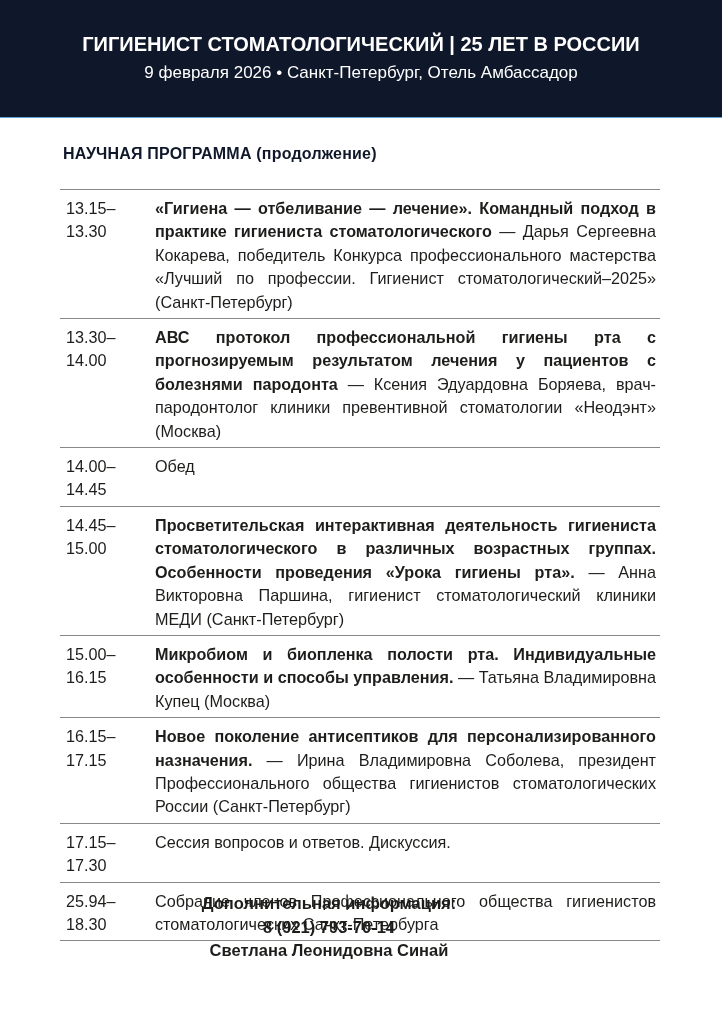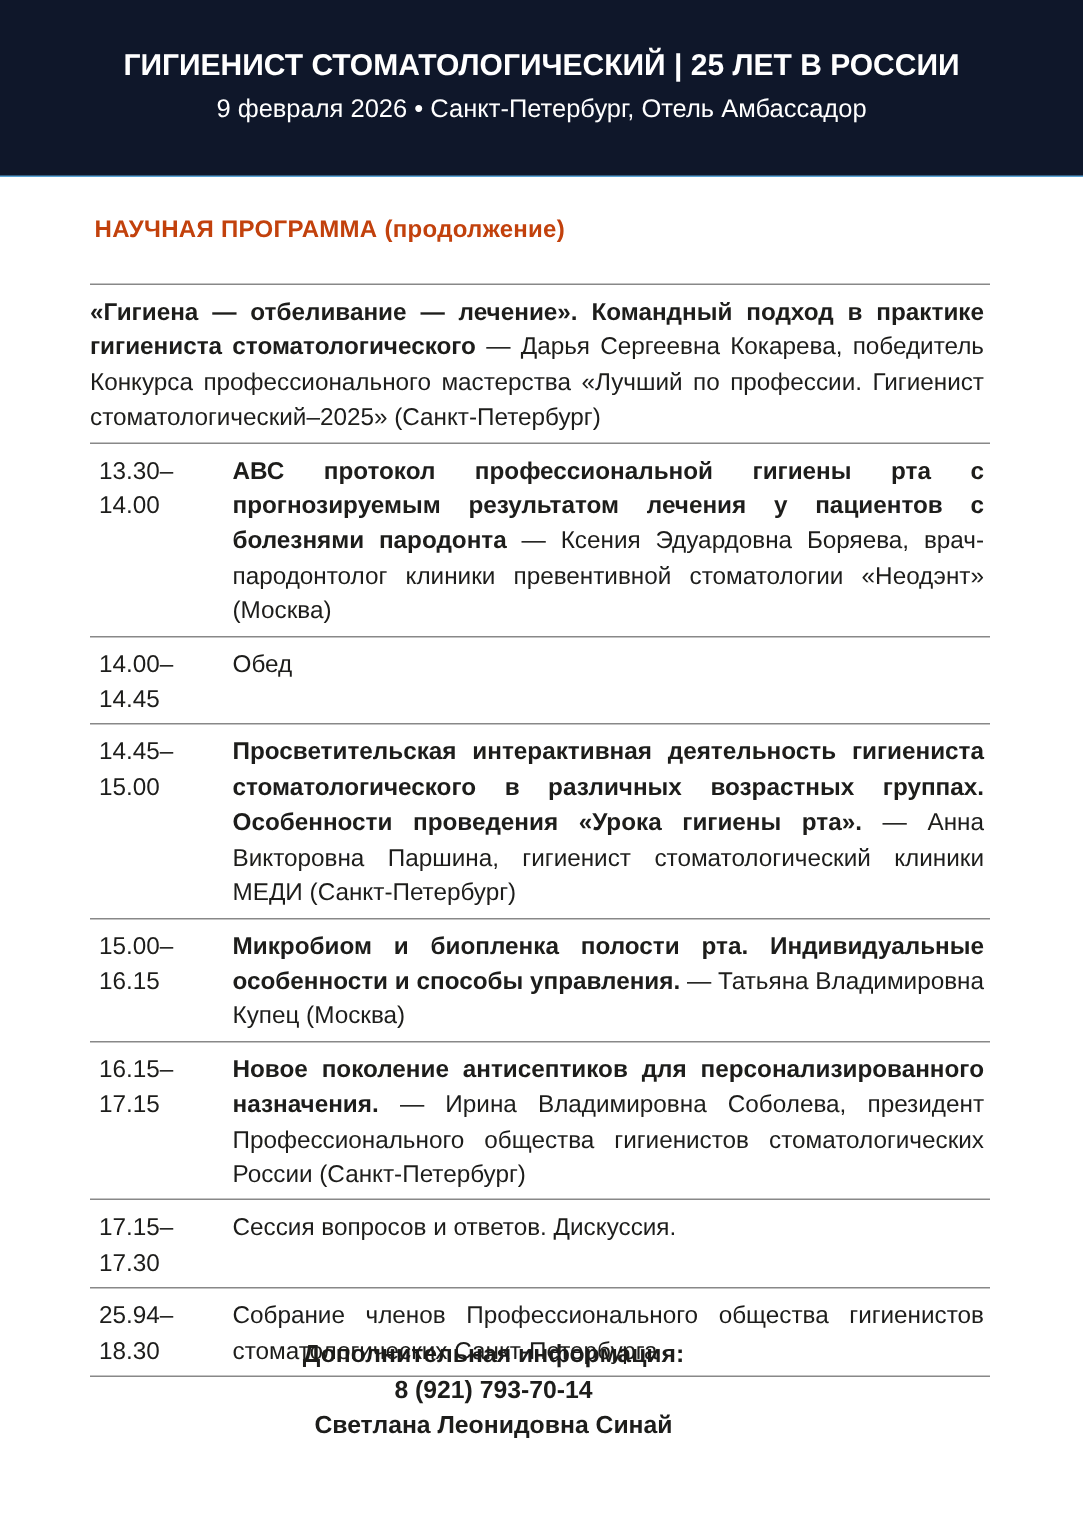--- a/index.html
+++ b/index.html
@@ -15,21 +15,21 @@
   .header .title {
     position: absolute; left: 0; right: 0; top: 33px;
     font-weight: bold; font-size: 20px; letter-spacing: 0px;
   }
   .header .subtitle {
     position: absolute; left: 0; right: 0; top: 63px;
     font-size: 17px;
   }
   .section-title {
     position: absolute; left: 63px; top: 145px;
-    font-size: 16px; font-weight: bold; color: #c2410c; letter-spacing: 0.2px;
+    font-size: 16px; font-weight: bold; color: #0f172a; letter-spacing: 0.2px;
   }
   .section-title .cont { font-weight: bold; }
   .program {
     position: absolute; left: 60px; top: 189px; width: 600px;
     border-top: 1.5px solid #888;
   }
   .row {
     display: flex; border-bottom: 1.5px solid #888; padding: 7px 0 4px 0;
     font-size: 16.2px; line-height: 23.4px;
   }
@@ -55,20 +55,24 @@
   <div class="subtitle">9 февраля 2026 • Санкт-Петербург, Отель Амбассадор</div>
 </div>
 
 <div class="section-title">
   <span>НАУЧНАЯ ПРОГРАММА</span>
   <span class="cont">(продолжение)</span>
 </div>
 
 <div class="program">
   <div class="row">
+    <div class="time">
+      <span>13.15–</span>
+      <span>13.30</span>
+    </div>
     <div class="text"><b>«Гигиена — отбеливание — лечение». Командный подход в практике гигиениста стоматологического</b><span> — Дарья Сергеевна Кокарева, победитель Конкурса профессионального мастерства «Лучший по профессии. Гигиенист стоматологический–2025» (Санкт-Петербург)</span></div>
   </div>
   <div class="row">
     <div class="time">
       <span>13.30–</span>
       <span>14.00</span>
     </div>
     <div class="text"><b>АВС протокол профессиональной гигиены рта с прогнозируемым результатом лечения у пациентов с болезнями пародонта</b><span> — Ксения Эдуардовна Боряева, врач-пародонтолог клиники превентивной стоматологии «Неодэнт» (Москва)</span></div>
   </div>
   <div class="row">

